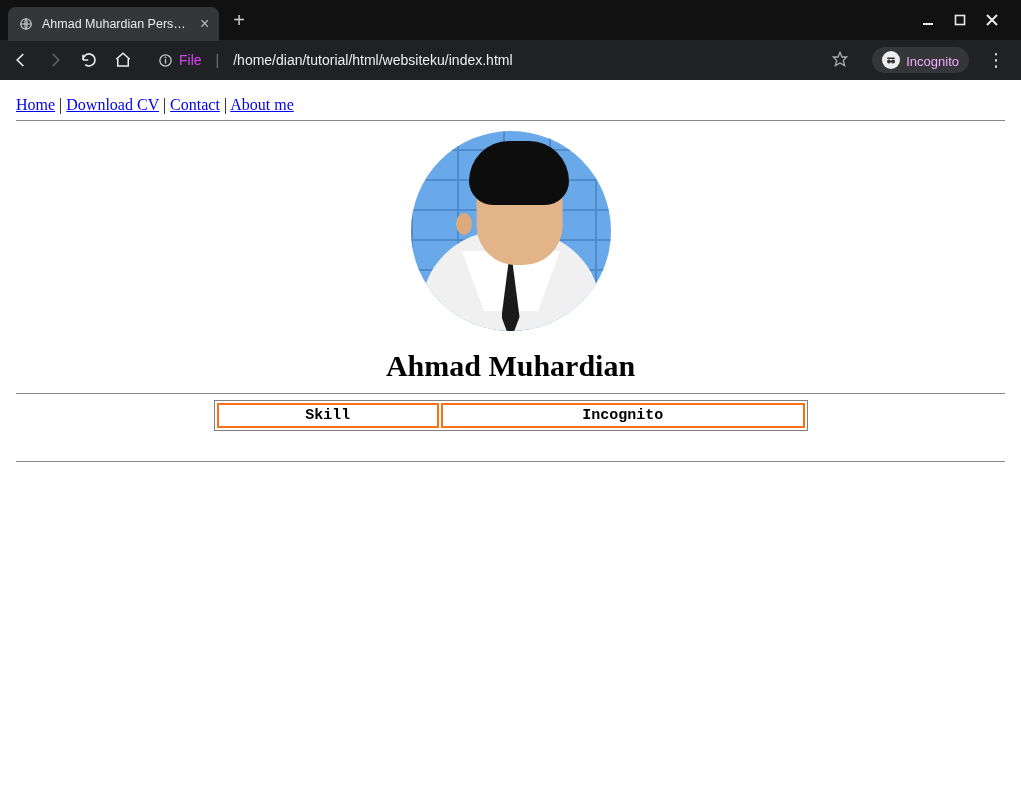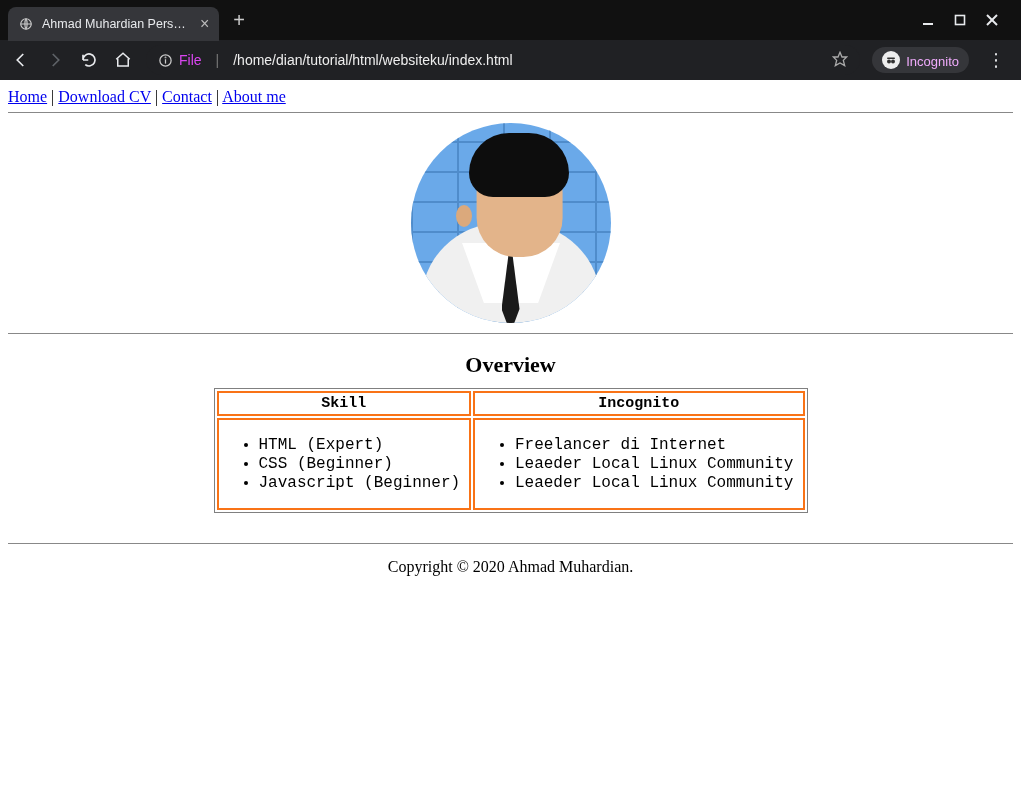--- a/index.html
+++ b/index.html
@@ -64,21 +64,21 @@
       display:flex; align-items:flex-end; gap:6px;
       background:#35363a; border-radius: 15px; padding: 4px 10px; color:#f0abfc; font-size: 13px; cursor:pointer;
     }
     .incognito-pill .ico { width:18px;height:18px;border-radius:50%;background:#eee;display:inline-flex;align-items:center;justify-content:center;color:#333;font-size:11px;}
     .menu-dots { color:#e8eaed; cursor:pointer; padding: 0 6px; font-size: 18px;}
     
     .viewport {
       background: #fff;
       height: calc(802px - 80px);
       overflow: auto;
-      padding: 8px;
+      padding: 16px;
       font-family: "Times New Roman", Times, serif;
       font-size: 16px;
       color: #000;
     }
     .nav-links { font-size:16px; }
     .nav-links a { color: #0000EE; text-decoration: underline; cursor: pointer;}
     .viewport hr { border: none; border-top: 1px solid #888; margin: 6px 0; }
     .header-block { text-align: center; }
     .avatar {
       width: 200px; height: 200px; border-radius: 50%; margin: 10px auto; overflow:hidden; position:relative;
@@ -234,50 +234,31 @@
         <div class="shirt"></div>
         <div class="collar-l"></div>
         <div class="collar-r"></div>
         <div class="tie"></div>
         <div class="neck"></div>
         <div class="head"></div>
         <div class="hair"></div>
         <div class="ear"></div>
       </div>
     </div>
+    <h1>Ahmad Muhardian</h1>
   </div>
 
   <hr>
 
   <div class="main-block">
-    <h2>Overview</h2>
 
     <table class="skill-table">
       <tbody>
           <tr>
         <th>Skill</th>
         <th>Incognito</th>
       </tr>
-      <tr>
-        <td>
-          <ul>
-            <li>HTML (Expert)</li>
-            <li>CSS (Beginner)</li>
-            <li>Javascript (Beginner)</li>
-          </ul>
-        </td>
-        <td>
-          <ul>
-            <li>Freelancer di Internet</li>
-            <li>Leaeder Local Linux Community</li>
-            <li>Leaeder Local Linux Community</li>
-          </ul>
-        </td>
-      </tr>
     </tbody>
       </table>
   </div>
 
   <hr>
-  <div class="footer">
-    <span>Copyright © 2020 Ahmad Muhardian.</span>
-  </div>
 </div>
 
 </body></html>

